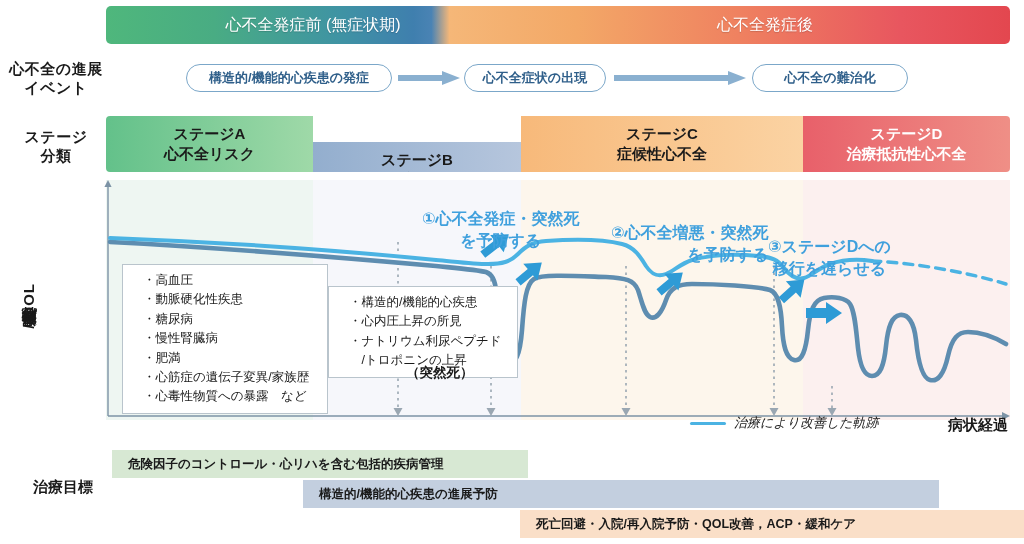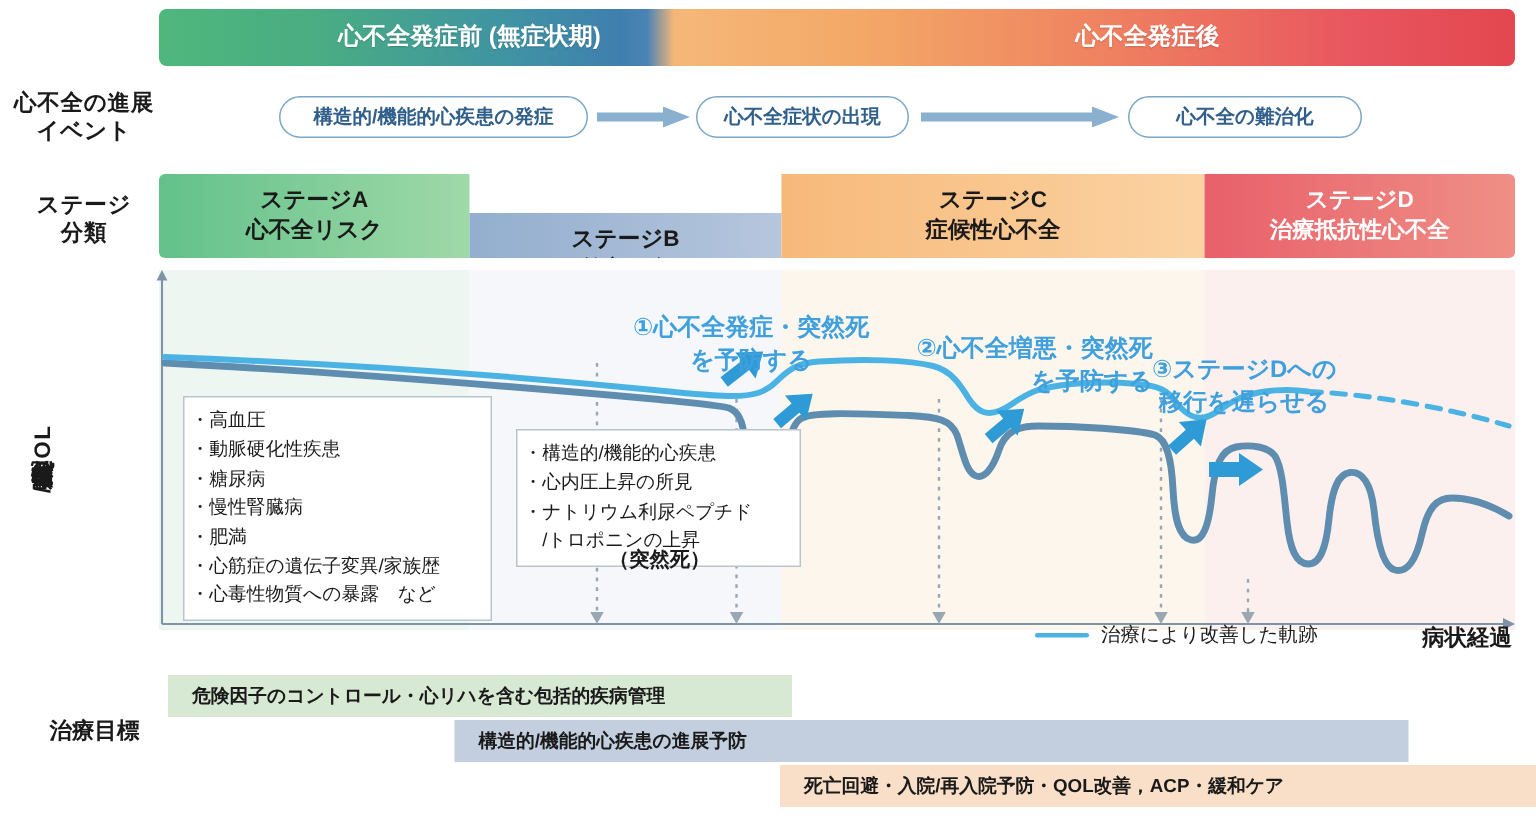--- a/index.html
+++ b/index.html
@@ -28,21 +28,21 @@
     border-radius:5px;
     background:linear-gradient(to right,
        #4fb77c 0%, #49ac83 12%, #3f93a4 26%,
        #3f7fae 34%, #4a83b4 36%,
        #f5b778 38%, #f3a867 52%,
        #ef8160 70%, #e8565f 88%, #e3474f 100%);
     overflow:hidden;
   }
   .phasebar .ph{
     position:absolute;top:0;height:38px;line-height:38px;
-    color:#ffffff;font-weight:bold;font-size:16px;text-align:center;
+    color:#ffffff;font-weight:normal;font-size:16px;text-align:center;
     text-shadow:0 1px 1px rgba(0,0,0,.18);
   }
   .ph1{left:0;width:414px;}
   .ph2{left:414px;width:490px;}
 
   
   .evtbox{
     height:28px;line-height:26px;
     border:1.5px solid #7ba7c9;border-radius:14px;
     background:#ffffff;color:#2f5f8a;
@@ -86,39 +86,39 @@
 
   .xaxisname{
     position:absolute;right:16px;top:416px;
     font-size:15px;font-weight:bold;color:#1a1a1a;
   }
 
   
   .infobox{
     background:#ffffff;border:1px solid #b9c4cc;
     font-size:12.5px;line-height:1.55;color:#1a1a1a;
-    padding:6px 9px 6px 4px;
+    padding:6px 9px 6px 20px;
   }
   .infobox div{white-space:nowrap;}
 
   
   .callout{
     color:#3fa0dd;font-weight:bold;font-size:16px;
     line-height:1.4;white-space:nowrap;
   }
   .callout .l2{display:block;}
 
   
   .sudden{
     position:absolute;font-size:13.5px;font-weight:bold;color:#1a1a1a;
     white-space:nowrap;
   }
 
   
-  .legend{position:absolute;left:690px;top:414px;display:flex;align-items:center;gap:8px;}
+  .legend{position:absolute;left:690px;top:414px;display:flex;align-items:center;gap:8px;font-style:italic;}
   .legend .swatch{width:36px;height:3px;background:#4bb3e3;border-radius:2px;}
   .legend .ltxt{font-size:13px;color:#1a1a1a;font-weight:normal;}
 
   
   .goalrow{position:absolute;height:28px;line-height:28px;
            font-size:12.5px;font-weight:bold;color:#1a1a1a;
            padding-left:16px;white-space:nowrap;}
   .goal1{background:#d7e8d3;}
   .goal2{background:#c3cfdf;}
   .goal3{background:#fadfc8;}
@@ -285,21 +285,21 @@
     <div class="abs infobox" style="left:16px;top:84px;width:206px;">
       <div>・高血圧</div>
       <div>・動脈硬化性疾患</div>
       <div>・糖尿病</div>
       <div>・慢性腎臓病</div>
       <div>・肥満</div>
       <div>・心筋症の遺伝子変異/家族歴</div>
       <div>・心毒性物質への暴露　など</div>
     </div>
 
-    <div class="abs infobox" style="left:222px;top:106px;width:190px;margin-left:16px;">
+    <div class="abs infobox" style="left:222px;top:106px;width:190px;">
       <div>・構造的/機能的心疾患</div>
       <div>・心内圧上昇の所見</div>
       <div>・ナトリウム利尿ペプチド</div>
       <div>　/トロポニンの上昇</div>
     </div>
 
     <div class="abs callout" style="left:316px;top:28px;text-align:center;">
       <span>①心不全発症・突然死</span>
       <span class="l2">を予防する</span>
     </div>

